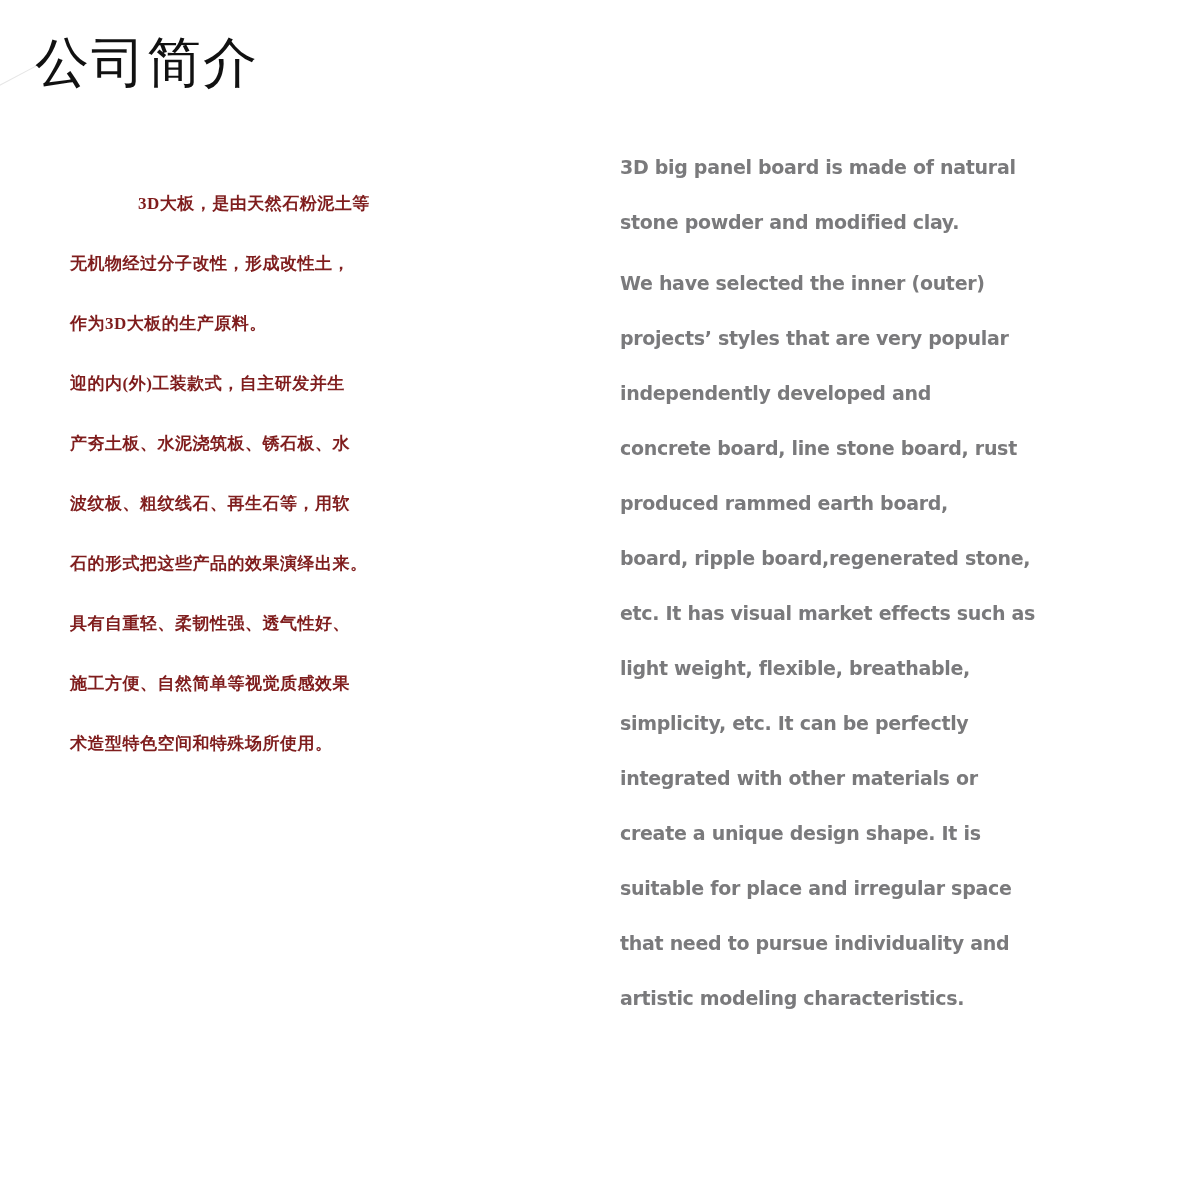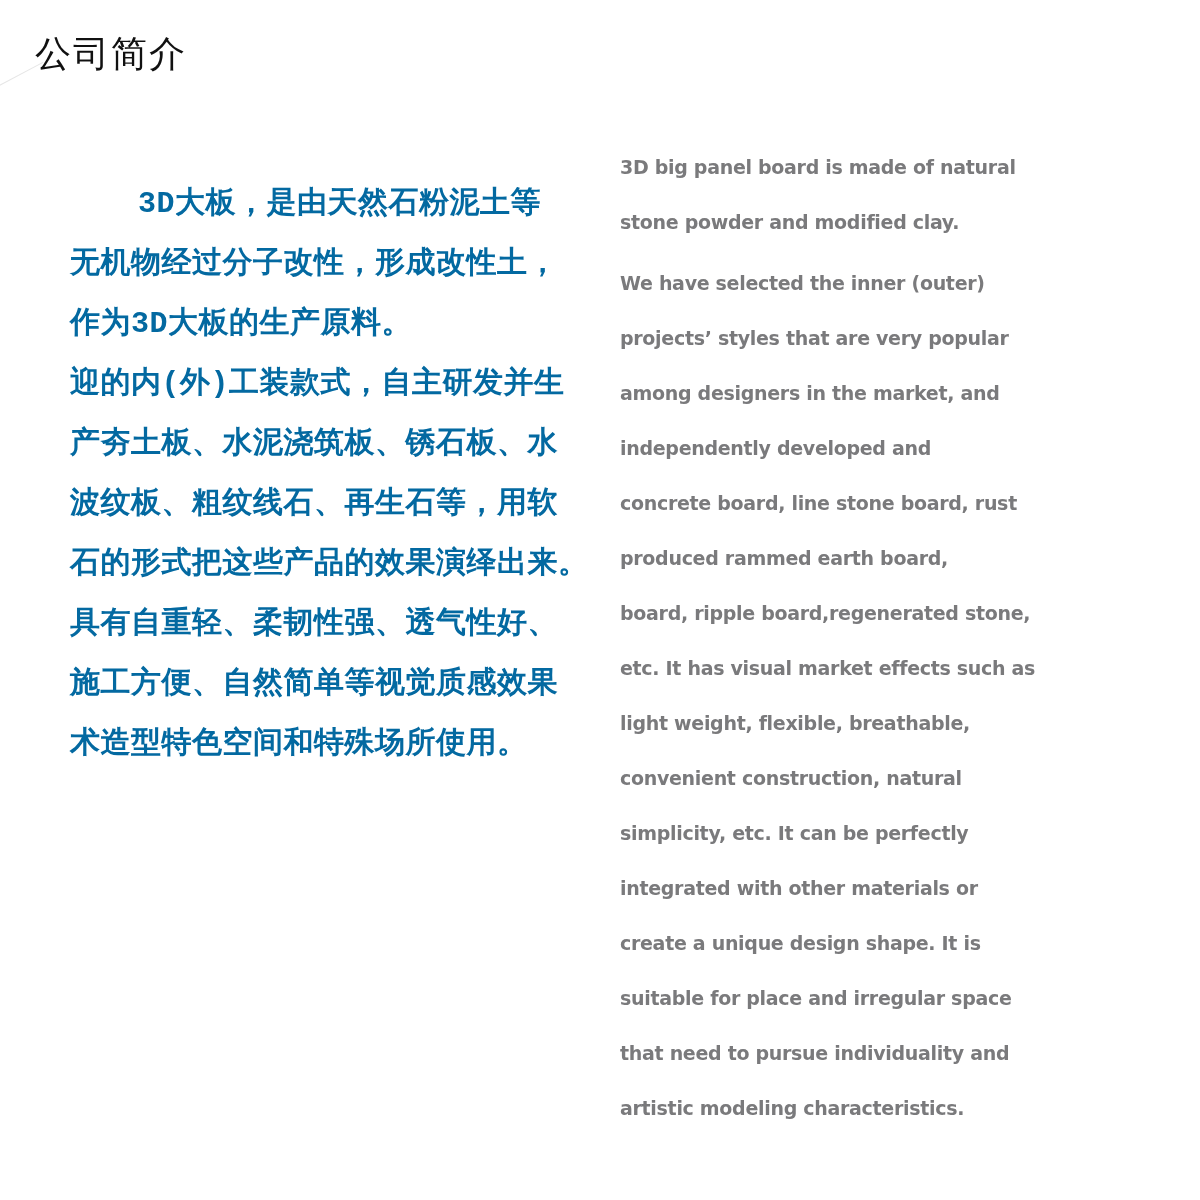--- a/index.html
+++ b/index.html
@@ -6,27 +6,27 @@
   body {
     width: 1200px; height: 1200px; background: #ffffff; position: relative; overflow: hidden;
     font-family: "DejaVu Sans", sans-serif;
   }
   .deco-line {
     position: absolute; left: -10px; top: 90px; width: 60px; height: 1px;
     background: #e6e6e6; transform: rotate(-28deg); transform-origin: left center;
   }
   .page-title {
     position: absolute; left: 35px; top: 36px;
-    font-family: "DejaVu Serif", serif; font-size: 36px; color: #111; letter-spacing: 2px;
+    font-family: "DejaVu Serif", serif; font-size: 54px; color: #111; letter-spacing: 2px;
     font-weight: normal; margin: 0; line-height: 1;
   }
   .cn-col {
     position: absolute; left: 70px; top: 178px; width: 470px;
-    font-family: Liberation Mono, monospace; font-weight: bold; color: #0369a1;
-    font-size: 30px;
+    font-family: Liberation Serif, serif; font-weight: bold; color: #7f1d1d;
+    font-size: 17px;
   }
   .cn-line { height: 60px; line-height: 52px; white-space: nowrap; letter-spacing: 0.5px; }
   .cn-line.indent { padding-left: 68px; }
   .cn-line.indent2 { padding-left: 50px; }
   .en-col {
     position: absolute; left: 620px; top: 140px; width: 520px;
     font-family: "DejaVu Sans", sans-serif; font-weight: bold; color: #7a7a7c;
     font-size: 19px;
   }
   .en-line { white-space: nowrap; line-height: 55px; height: 55px; letter-spacing: -0.3px; }
@@ -49,27 +49,25 @@
   <div class="cn-line">具有自重轻、柔韧性强、透气性好、</div>
   <div class="cn-line">施工方便、自然简单等视觉质感效果</div>
   <div class="cn-line">术造型特色空间和特殊场所使用。</div>
 </div>
 
 <div class="en-col">
   <div class="en-line">3D big panel board is made of natural</div>
   <div class="en-line">stone powder and modified clay.</div>
   <div class="en-line" style="margin-top:6px">We have selected the inner (outer)</div>
   <div class="en-line">projects’   styles that are very popular</div>
-  <div class="en-line">among designers in the market, and</div>
   <div class="en-line">independently developed and</div>
   <div class="en-line">concrete board, line stone board, rust</div>
   <div class="en-line">produced rammed earth board,</div>
   <div class="en-line">board, ripple board,regenerated stone,</div>
   <div class="en-line">etc. It has visual market effects such as</div>
   <div class="en-line">light weight, flexible, breathable,</div>
-  <div class="en-line">convenient construction, natural</div>
   <div class="en-line">simplicity, etc. It can be perfectly</div>
   <div class="en-line">integrated with other materials or</div>
   <div class="en-line">create a unique design shape. It is</div>
   <div class="en-line">suitable for place and irregular space</div>
   <div class="en-line">that need to pursue individuality and</div>
   <div class="en-line">artistic modeling characteristics.</div>
 </div>
 
 </body></html>

